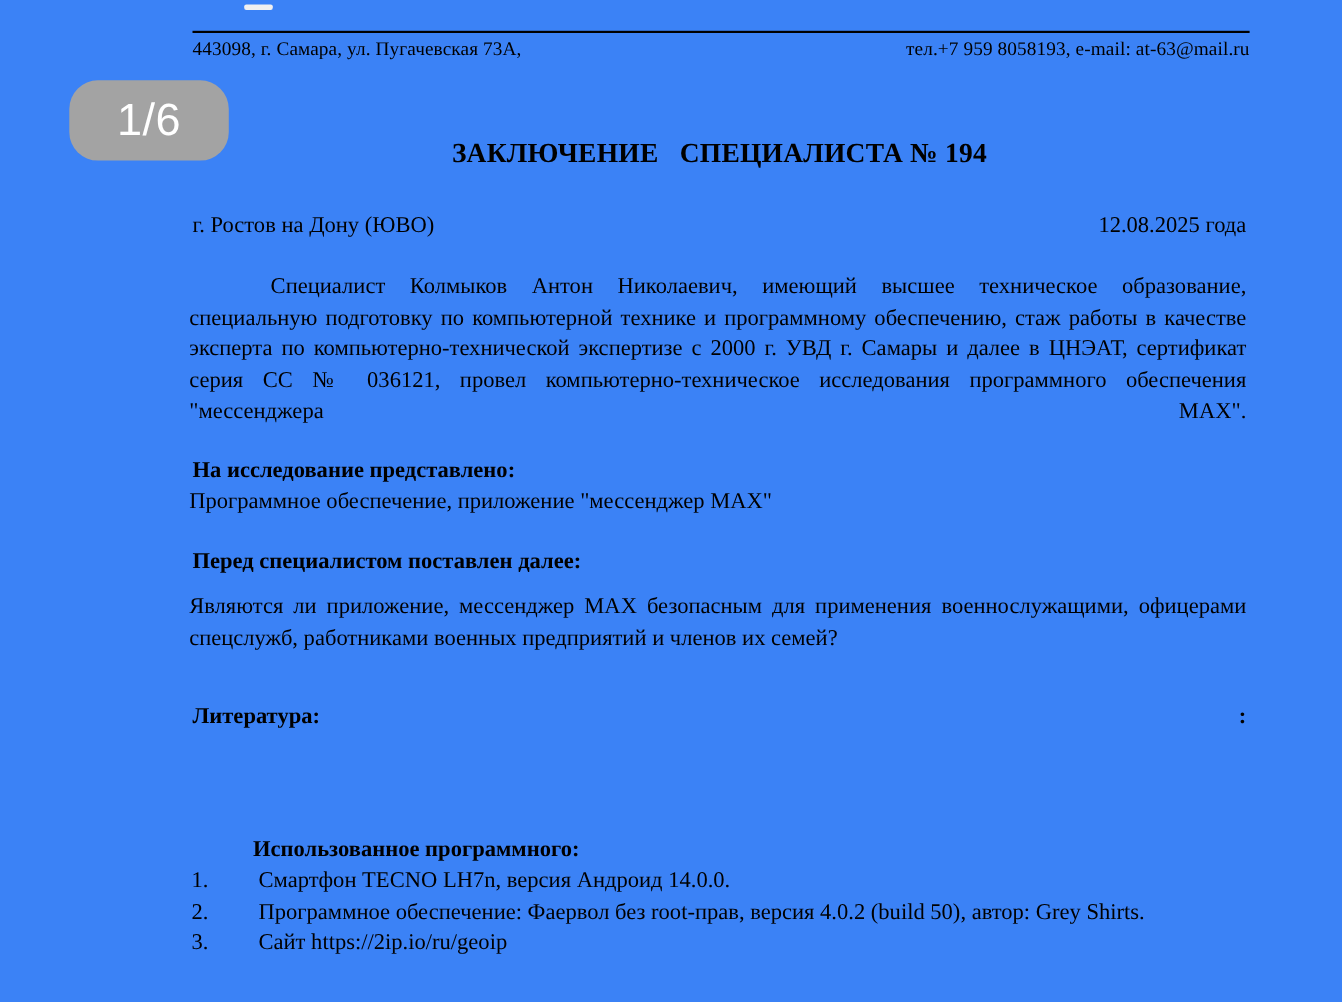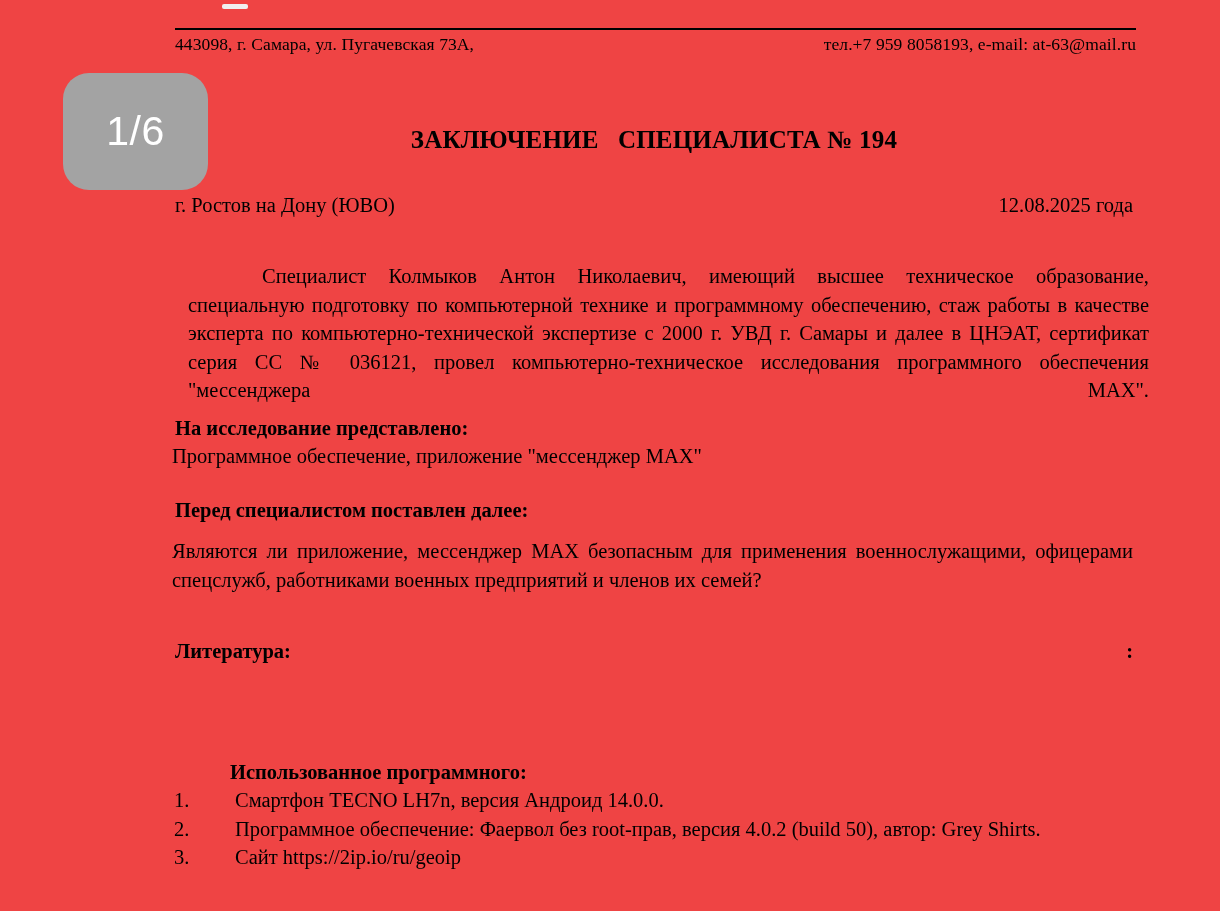--- a/index.html
+++ b/index.html
@@ -15,21 +15,21 @@
     overflow: hidden;
     font-family: "Liberation Serif", "DejaVu Serif", serif;
     color: #000000;
     -webkit-font-smoothing: antialiased;
   }
 
   
   .page {
     position: absolute;
     inset: 0;
-    background: #ef4444;
+    background: #3b82f6;
   }
 
   
   .scan-speck {
     position: absolute;
     left: 222px;
     top: 4px;
     width: 26px;
     height: 5px;
     background: #f0f0f0;
@@ -59,21 +59,21 @@
   }
   .header-left { letter-spacing: 0.1px; }
   .header-right { letter-spacing: 0.1px; }
 
   
   .page-badge {
     position: absolute;
     left: 63px;
     top: 73px;
     width: 145px;
-    height: 117px;
+    height: 73px;
     background: #a3a3a3;
     border-radius: 26px;
     display: flex;
     align-items: center;
     justify-content: center;
     color: #ffffff;
     font-family: "Liberation Sans", "DejaVu Sans", sans-serif;
     font-size: 41px;
     font-weight: 400;
     letter-spacing: 0.5px;
@@ -109,21 +109,21 @@
     justify-content: space-between;
     font-size: 20.5px;
     white-space: nowrap;
   }
 
   .para {
     font-size: 20.5px;
     line-height: 28.5px;
     text-align: justify;
     text-justify: inter-word;
-    margin: 16px;
+    margin: 0;
   }
   .para-intro {
     position: absolute;
     left: 0;
     top: 246px;
     width: 961px;
     text-indent: 74px;
   }
   
   .para-intro::after {

